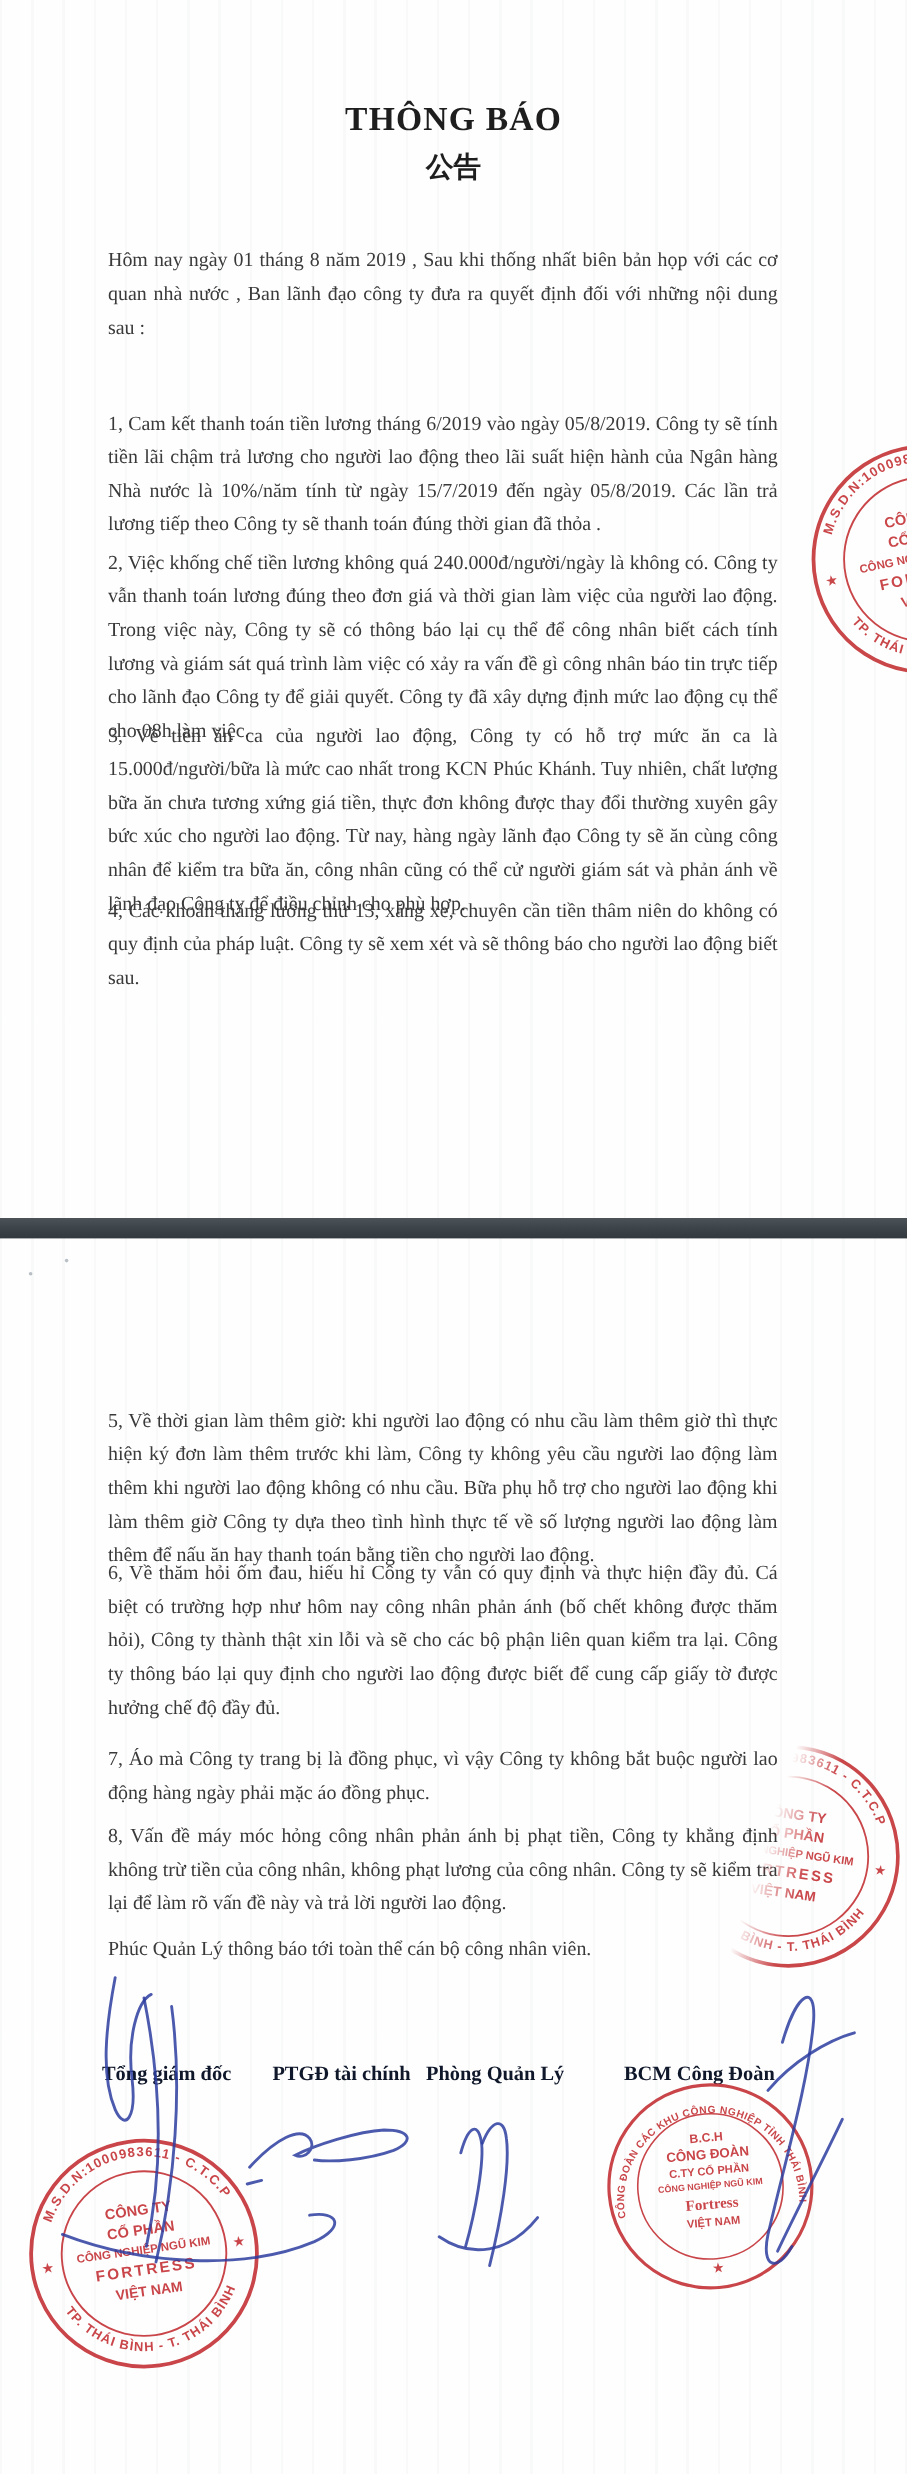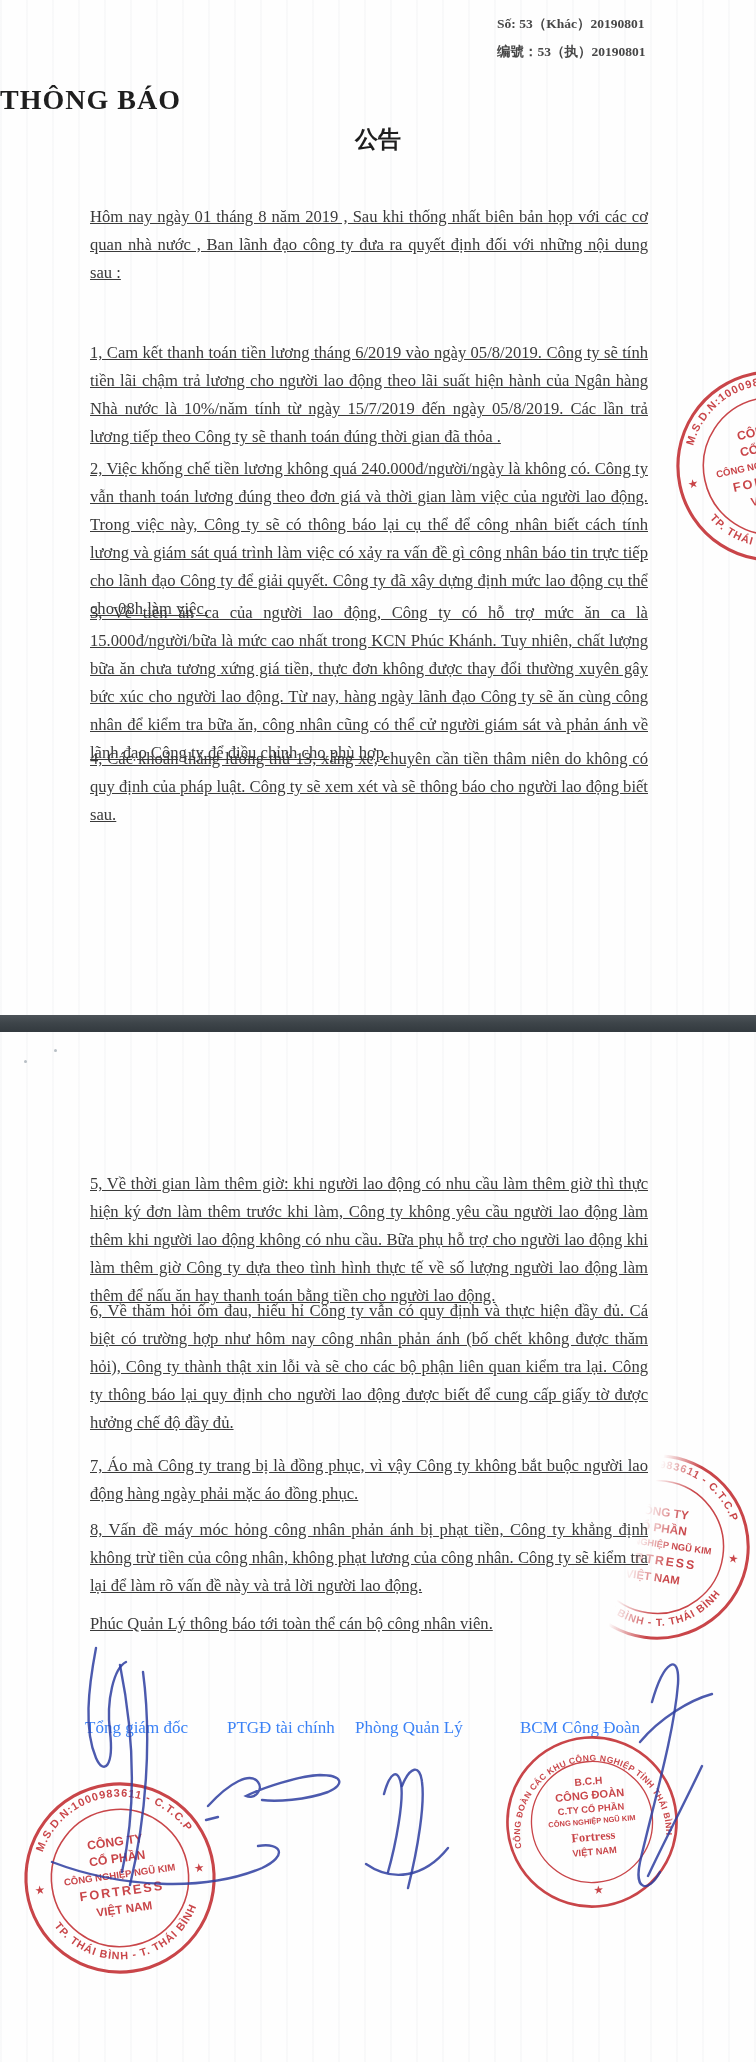--- a/index.html
+++ b/index.html
@@ -13,58 +13,54 @@
     background:repeating-linear-gradient(90deg,rgba(125,135,150,0.045) 0 2px,rgba(0,0,0,0) 2px 26px);
   }
   
   .h-company{position:absolute;left:64px;top:12px;width:300px;text-align:center;
     color:#7b7b7b;font-weight:bold;font-size:13.5px;letter-spacing:.4px;}
   .h-company .l2{margin-top:6px;}
   .h-company .l3{margin-top:9px;font-weight:normal;color:#8f8f8f;font-size:13px;letter-spacing:1px;}
   .h-num{position:absolute;left:497px;top:15px;color:#474747;font-weight:bold;font-size:13.5px;}
   .h-num .l2{margin-top:10px;}
   
-  .title-vi{position:absolute;left:0;top:84px;width:100%;margin:0;text-align:left;
+  .title-vi{position:absolute;left:0;top:84px;width:100%;margin:0;text-align:center;
     font-size:28px;font-weight:bold;letter-spacing:1px;color:#1e1e1e;}
   .title-cn{position:absolute;left:0;top:124px;width:100%;margin:0;text-align:center;
     font-size:23px;font-weight:bold;color:#1e1e1e;}
   .subject{position:absolute;left:0;top:163px;width:100%;margin:0;text-align:center;
     font-size:20px;font-weight:bold;color:#242424;}
   
   .para{position:absolute;left:90px;width:558px;margin:0;
-    font-size:16.6px;line-height:28px;text-align:justify;color:#3a3a3a;text-decoration:underline;}
+    font-size:16.6px;line-height:28px;text-align:justify;color:#3a3a3a;}
   .closing{text-align:left;}
   
   .band{position:absolute;left:0;top:1015px;width:100%;height:17px;
     background:linear-gradient(180deg,#4c5358 0%,var(--band,#3d4449) 50%,#333a3f 100%);}
   .speck{position:absolute;width:3px;height:3px;border-radius:50%;background:#9aa4ac;opacity:.7;}
   
-  .sig-label{position:absolute;top:1718px;font-size:17px;font-weight:normal;color:#3b82f6;text-align:right;}
+  .sig-label{position:absolute;top:1718px;font-size:17px;font-weight:bold;color:#0f172a;text-align:right;}
   
   .seal{position:absolute;opacity:.93;pointer-events:none;}
   .seal svg{display:block;width:100%;height:100%;}
   .seal svg text{font-family:"Liberation Sans",sans-serif;}
   .seal .serif{font-family:"Liberation Serif",serif;}
   .masked{
     -webkit-mask-image:linear-gradient(100deg,transparent 40%,#000 58%);
     mask-image:linear-gradient(100deg,transparent 40%,#000 58%);
   }
   
   .sig{position:absolute;left:0;top:0;pointer-events:none;}
   .sig path{fill:none;stroke:var(--ink-blue,#2d3da0);stroke-width:2.4;stroke-linecap:round;opacity:.85;}
 </style>
 </head>
 <body>
 
 <div class="page">
 
-  <div class="h-num">
-    <div>Số:  53（Khác）20190801</div>
-    <div class="l2">编號：53（执）20190801</div>
-  </div>
 
   <h1 class="title-vi">THÔNG BÁO</h1>
   <h2 class="title-cn">公告</h2>
 
   <p class="para" style="top:203px">Hôm nay ngày 01 tháng 8 năm 2019 , Sau khi thống nhất biên bản họp với các cơ quan nhà nước , Ban lãnh đạo công ty đưa ra quyết định đối với những nội dung sau :</p>
   <p class="para" style="top:339px">1, Cam kết thanh toán tiền lương tháng 6/2019 vào ngày 05/8/2019. Công ty sẽ tính tiền lãi chậm trả lương cho người lao động theo lãi suất hiện hành của Ngân hàng Nhà nước là 10%/năm tính từ ngày 15/7/2019 đến ngày 05/8/2019. Các lần trả lương tiếp theo Công ty sẽ thanh toán đúng thời gian đã thỏa .</p>
   <p class="para" style="top:455px">2, Việc khống chế tiền lương không quá 240.000đ/người/ngày là không có. Công ty vẫn thanh toán lương đúng theo đơn giá và thời gian làm việc của người lao động. Trong việc này, Công ty sẽ có thông báo lại cụ thể để công nhân biết cách tính lương và giám sát quá trình làm việc có xảy ra vấn đề gì công nhân báo tin trực tiếp cho lãnh đạo Công ty để giải quyết. Công ty đã xây dựng định mức lao động cụ thể cho 08h làm việc.</p>
   <p class="para" style="top:599px">3, Về tiền ăn ca của người lao động, Công ty có hỗ trợ mức ăn ca là 15.000đ/người/bữa là mức cao nhất trong KCN Phúc Khánh. Tuy nhiên, chất lượng bữa ăn chưa tương xứng giá tiền, thực đơn không được thay đổi thường xuyên gây bức xúc cho người lao động. Từ nay, hàng ngày lãnh đạo Công ty sẽ ăn cùng công nhân để kiểm tra bữa ăn, công nhân cũng có thể cử người giám sát và phản ánh về lãnh đạo Công ty để điều chỉnh cho phù hợp.</p>
   <p class="para" style="top:745px">4, Các khoản tháng lương thứ 13, xăng xe, chuyên cần tiền thâm niên do không có quy định của pháp luật. Công ty sẽ xem xét và sẽ thông báo cho người lao động biết sau.</p>
 

